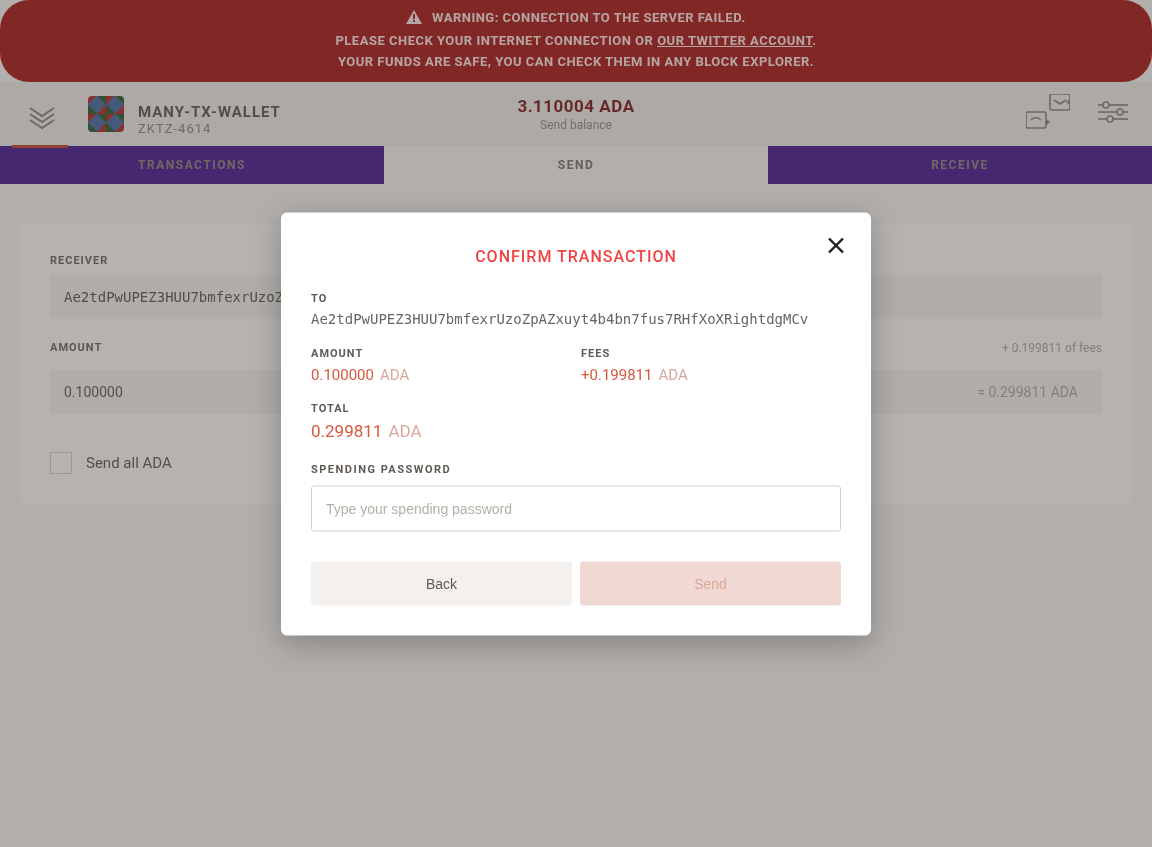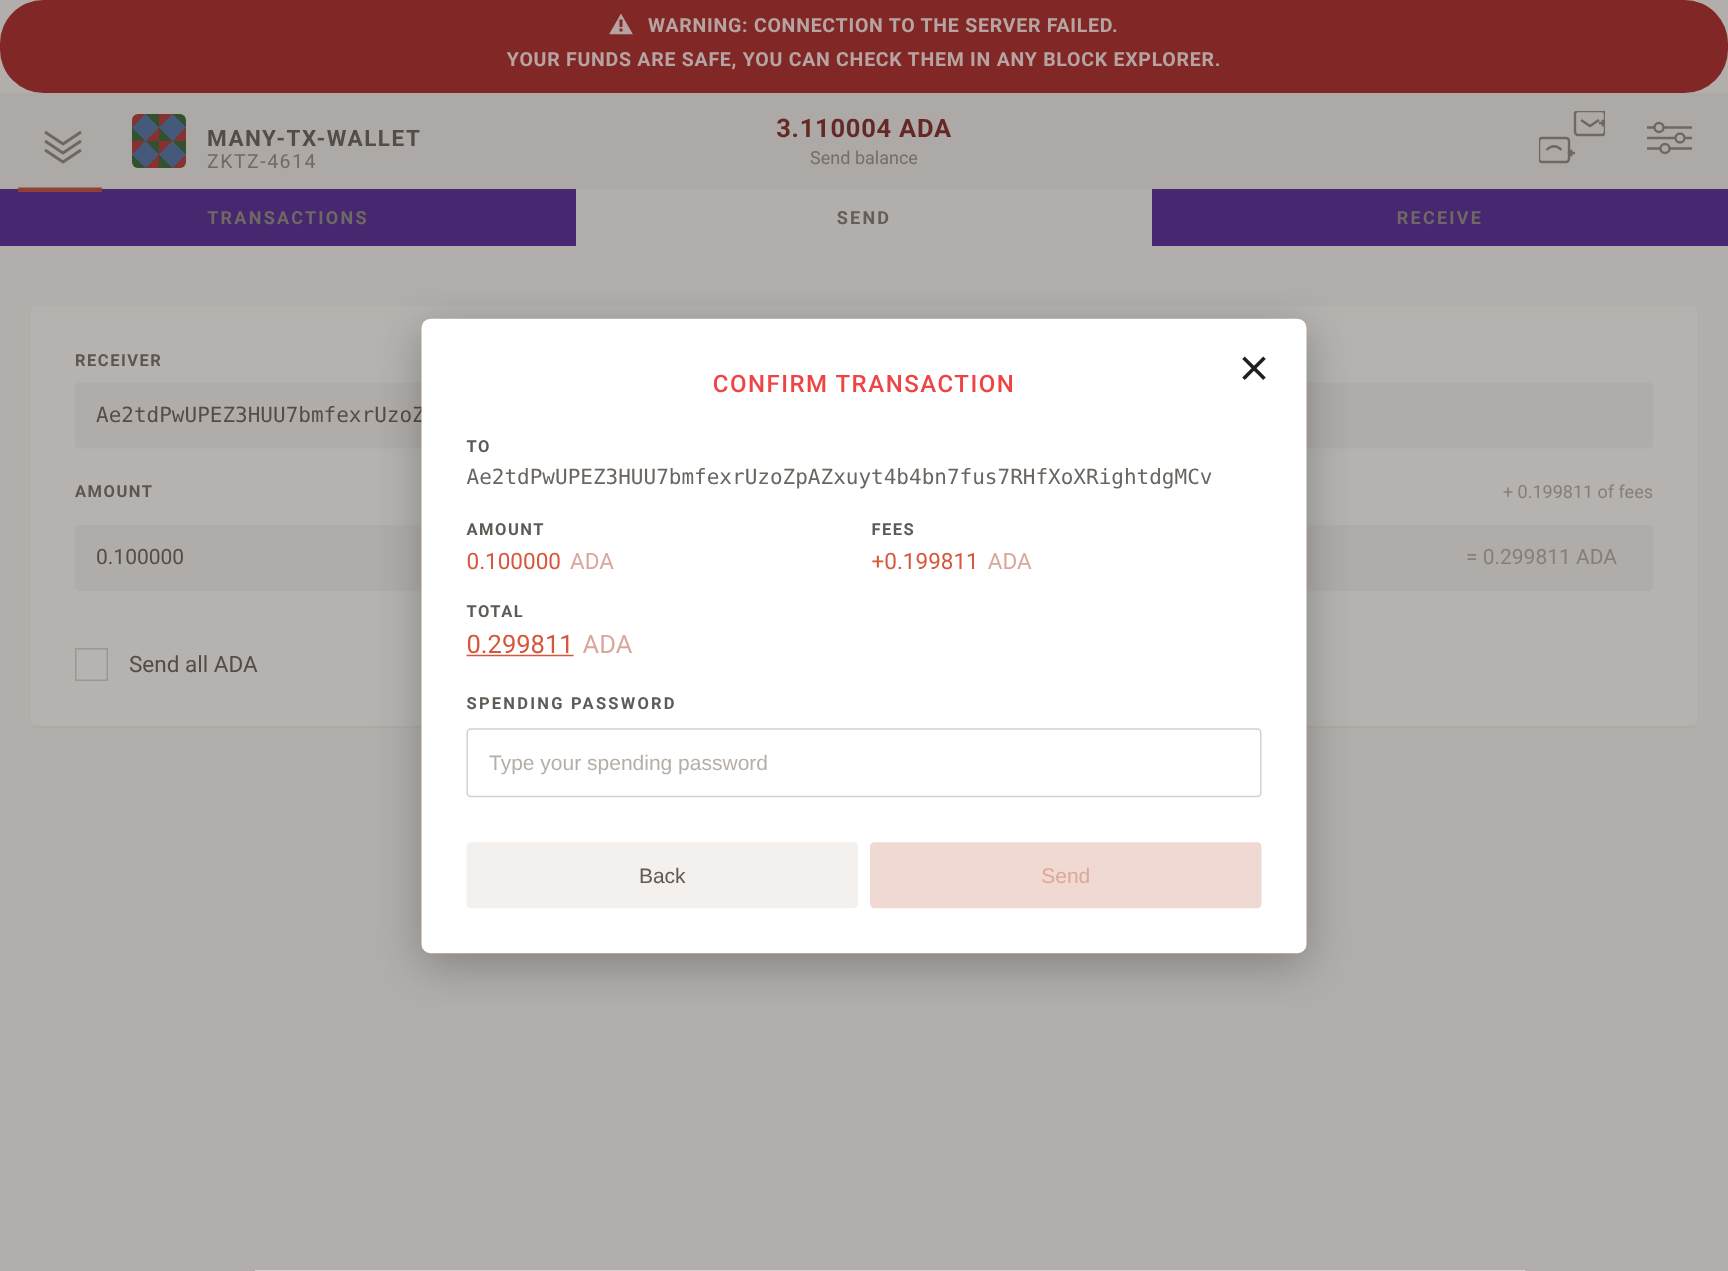--- a/index.html
+++ b/index.html
@@ -189,21 +189,21 @@
     word-break: break-all;
   }
   .amount-fees-row {
     display: flex; gap: 10px; margin-bottom: 18px;
   }
   .amount-fees-row > div { flex: 1; }
   .val-row { display: flex; gap: 6px; align-items: baseline; margin-top: 6px; }
   .val-num { color: #d7573c; font-size: 15px; font-weight: 400; }
   .val-cur { color: #d9a79c; font-size: 15px; }
   .total-block { margin-bottom: 22px; }
-  .total-block .val-num { font-size: 17px; text-decoration: underline; }
+  .total-block .val-num { font-size: 17px; }
   .total-block .val-cur { font-size: 17px; }
   .spend-label {
     font-size: 11px; font-weight: 700; letter-spacing: 1.5px;
     color: #5f5a55; margin-bottom: 10px;
   }
   .spend-input {
     width: 100%; height: 46px;
     border: 1px solid #d6d0c9;
     border-radius: 3px;
     padding: 0 14px;
@@ -233,20 +233,23 @@
   <div>
     <span class="warn-icon">
       <svg width="16" height="14" viewBox="0 0 16 14">
           <path d="M8 0 L16 14 L0 14 Z" fill="#ffe6e6"></path>
           <rect x="7" y="4" width="2" height="5" fill="#aa1d1d"></rect>
           <rect x="7" y="10" width="2" height="2" fill="#aa1d1d"></rect>
         </svg>
     </span>
     <span>WARNING: CONNECTION TO THE SERVER FAILED.</span>
   </div>
+  <div>
+    <span>PLEASE CHECK YOUR INTERNET CONNECTION OR </span><a href="#">OUR TWITTER ACCOUNT</a><span>.</span>
+  </div>
   <div>YOUR FUNDS ARE SAFE, YOU CAN CHECK THEM IN ANY BLOCK EXPLORER.</div>
 </div>
 
 <div class="wallet-header">
   <div class="logo-underline"></div>
   <div class="logo-box">
     <svg width="32" height="32" viewBox="0 0 32 32">
       <polyline points="4,10 16,18 28,10" fill="none" stroke="#8b857f" stroke-width="2"></polyline>
       <polyline points="4,16 16,24 28,16" fill="none" stroke="#8b857f" stroke-width="2"></polyline>
       <polyline points="4,22 16,30 28,22" fill="none" stroke="#8b857f" stroke-width="2"></polyline>

